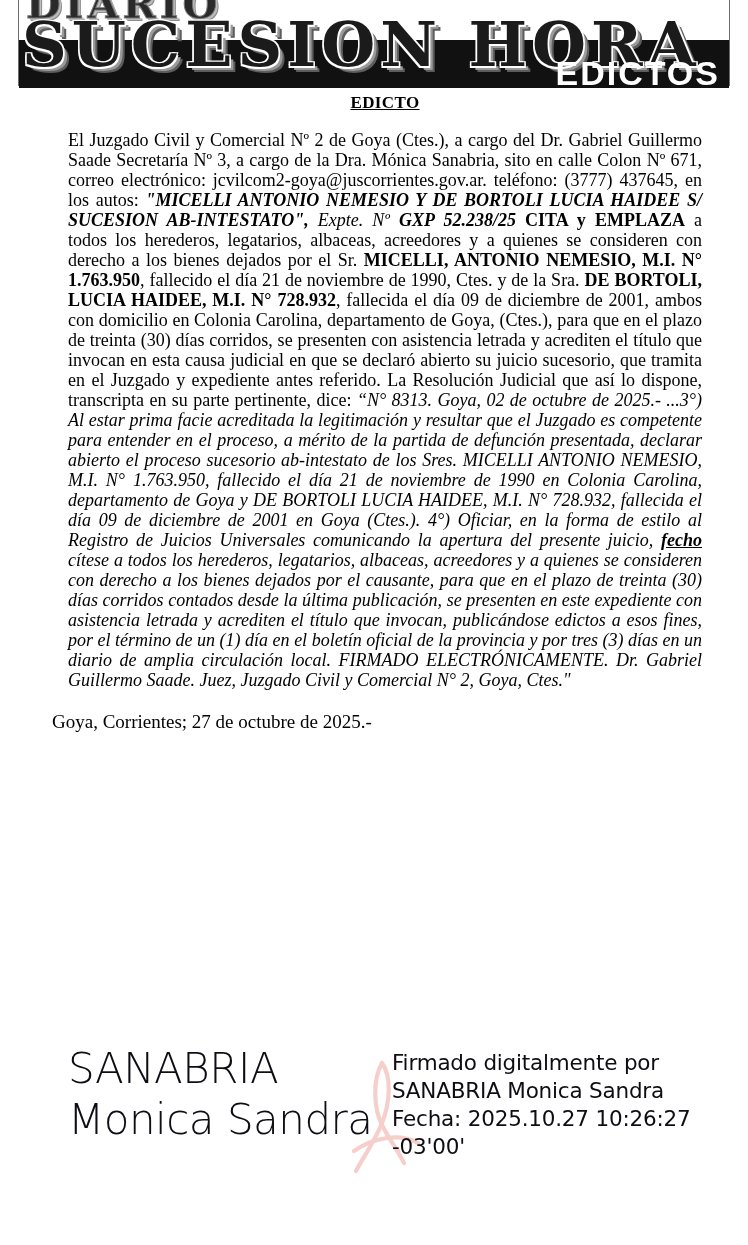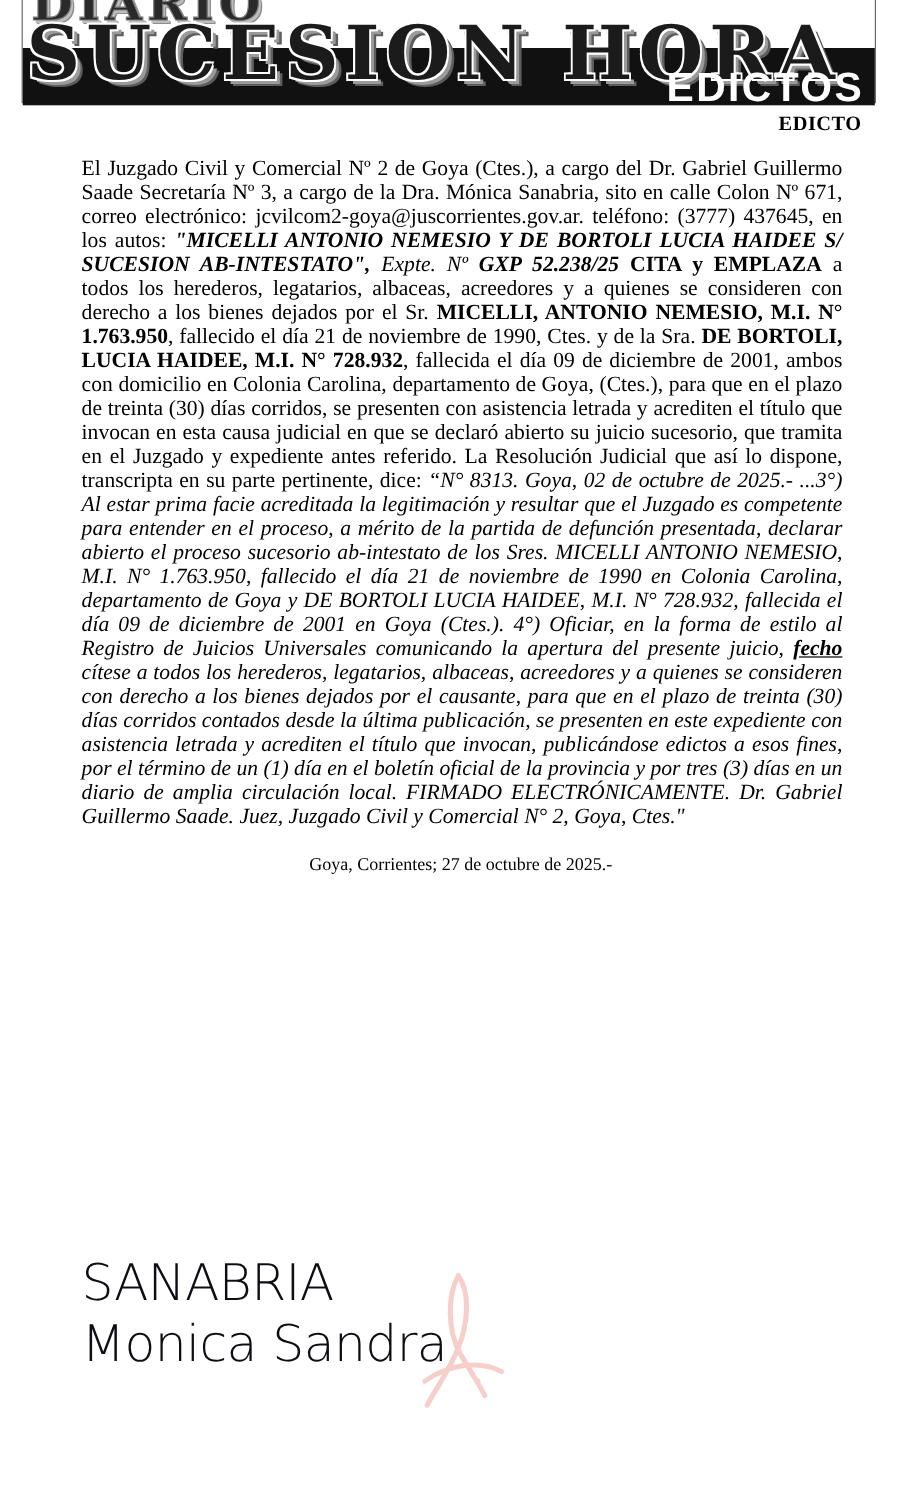--- a/index.html
+++ b/index.html
@@ -103,45 +103,46 @@
   }
 
   
   .doc {
     position: absolute;
     left: 52px;
     top: 92px;
     width: 666px;
   }
   .edicto-title {
-    text-align: right;
+    text-align: center;
     font-size: 17px;
     font-weight: 700;
     line-height: 22px;
     letter-spacing: 0.4px;
+    text-decoration: underline;
     margin: 0 0 10px 0;
   }
   .body-text {
     font-size: 18px;
     line-height: 20px;
     text-align: justify;
     text-justify: inter-word;
     margin: 16px;
     hyphens: none;
   }
   .body-text b { font-weight: 700; }
   .body-text i { font-style: italic; }
   .bi { font-weight: 700; font-style: italic; }
   .biu { font-weight: 700; font-style: italic; text-decoration: underline; }
 
   .closing-line {
     margin: 10px 0 0 0;
-    font-size: 15px;
+    font-size: 19px;
     line-height: 31px;
-    text-align: center;
+    text-align: left;
     padding-right: 2px;
   }
 
   
   .sig-block {
     position: absolute;
     left: 0;
     top: 1043px;
     width: 748px;
     height: 160px;
@@ -210,13 +211,19 @@
 
   <svg class="sig-acrobat" viewBox="0 0 72 130">
     <g fill="none" stroke="#f6cfcb" stroke-width="4.2" stroke-linecap="round">
       <path d="M30 12 C20 30, 22 58, 30 74 C36 86, 46 100, 52 112"></path>
       <path d="M30 12 C40 26, 38 52, 30 72 C22 92, 10 108, 4 120"></path>
       <path d="M2 100 C22 86, 48 82, 66 92"></path>
     </g>
     <circle cx="46" cy="100" r="2.4" fill="#f6cfcb"></circle>
   </svg>
 
+  <div class="sig-details">
+    <div>Firmado digitalmente por</div>
+    <div>SANABRIA Monica Sandra</div>
+    <div>Fecha: 2025.10.27 10:26:27</div>
+    <div>-03'00'</div>
+  </div>
 </div>
 
 </body></html>

